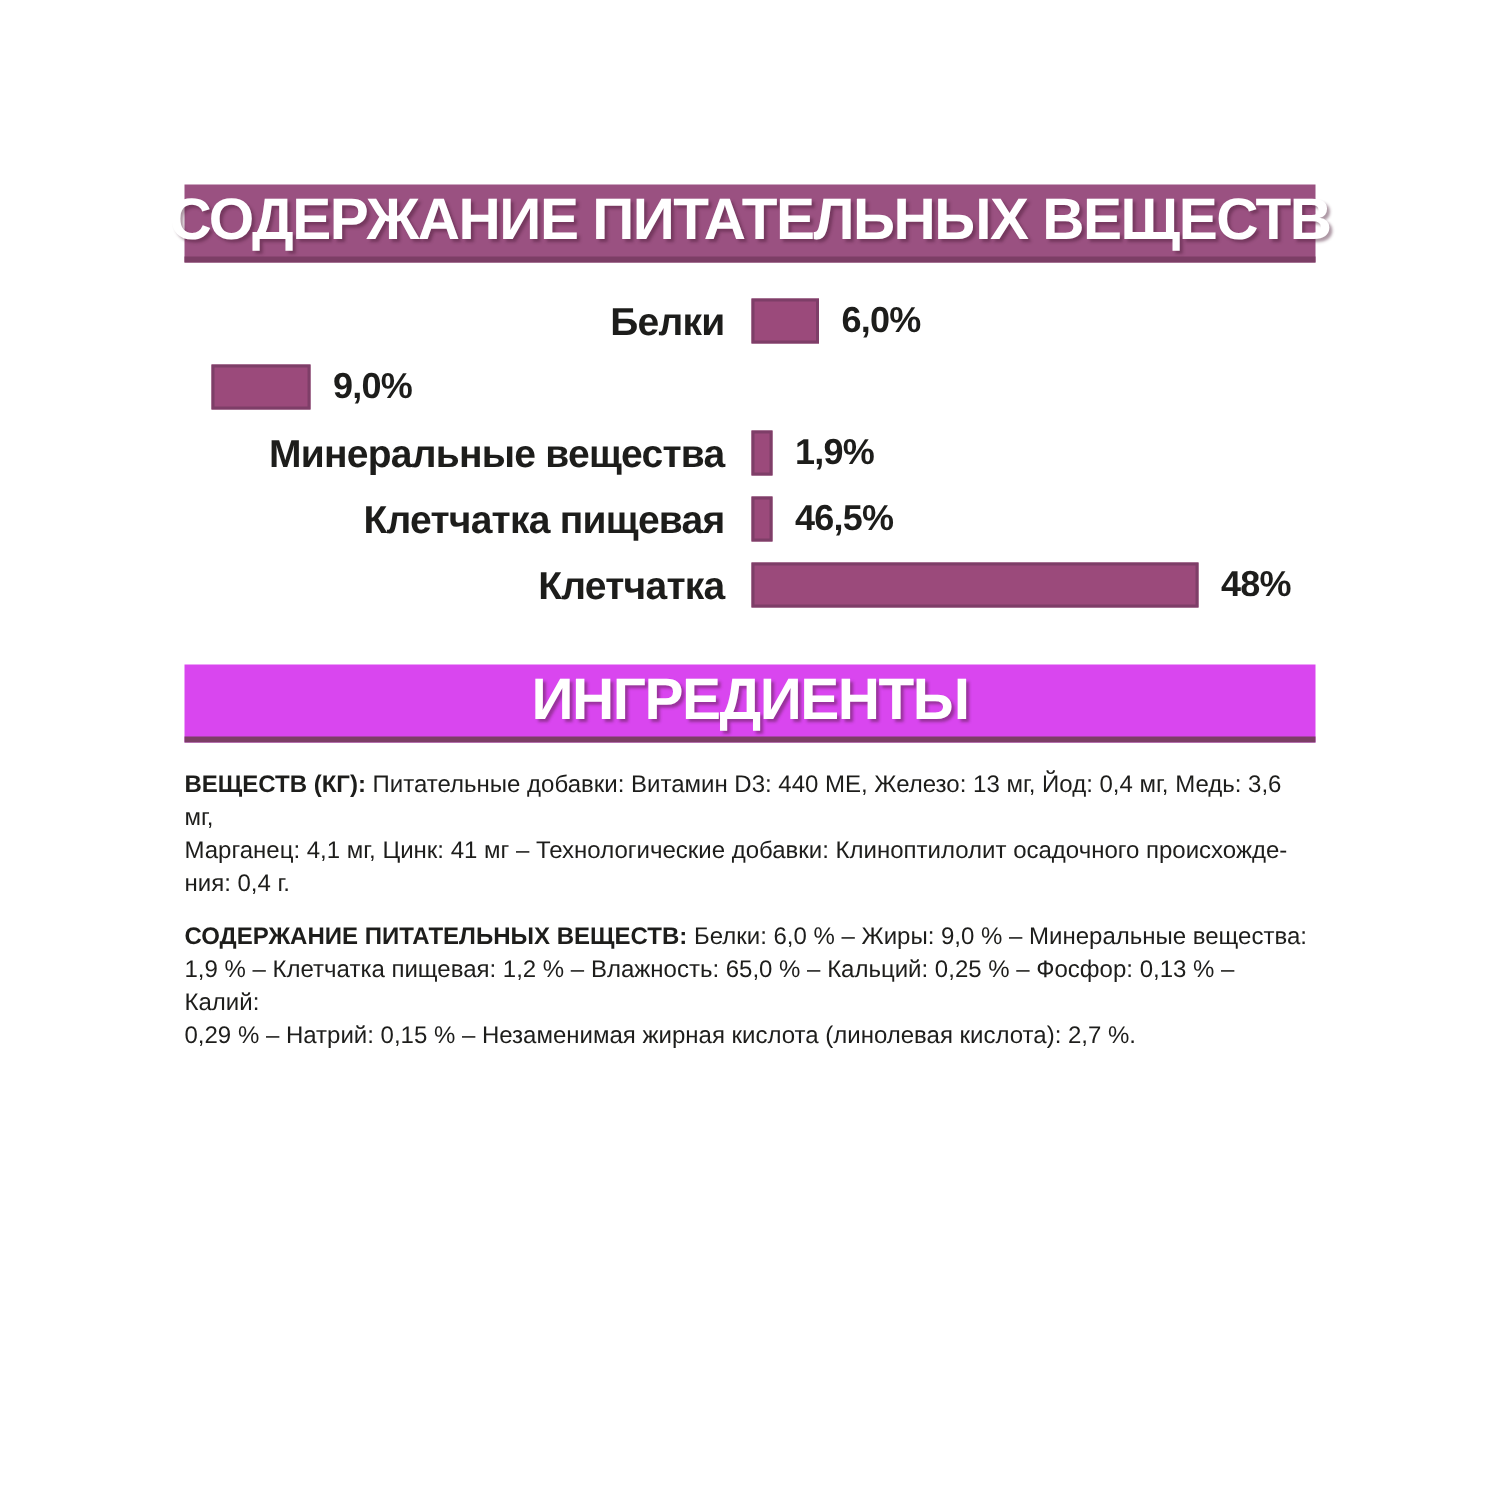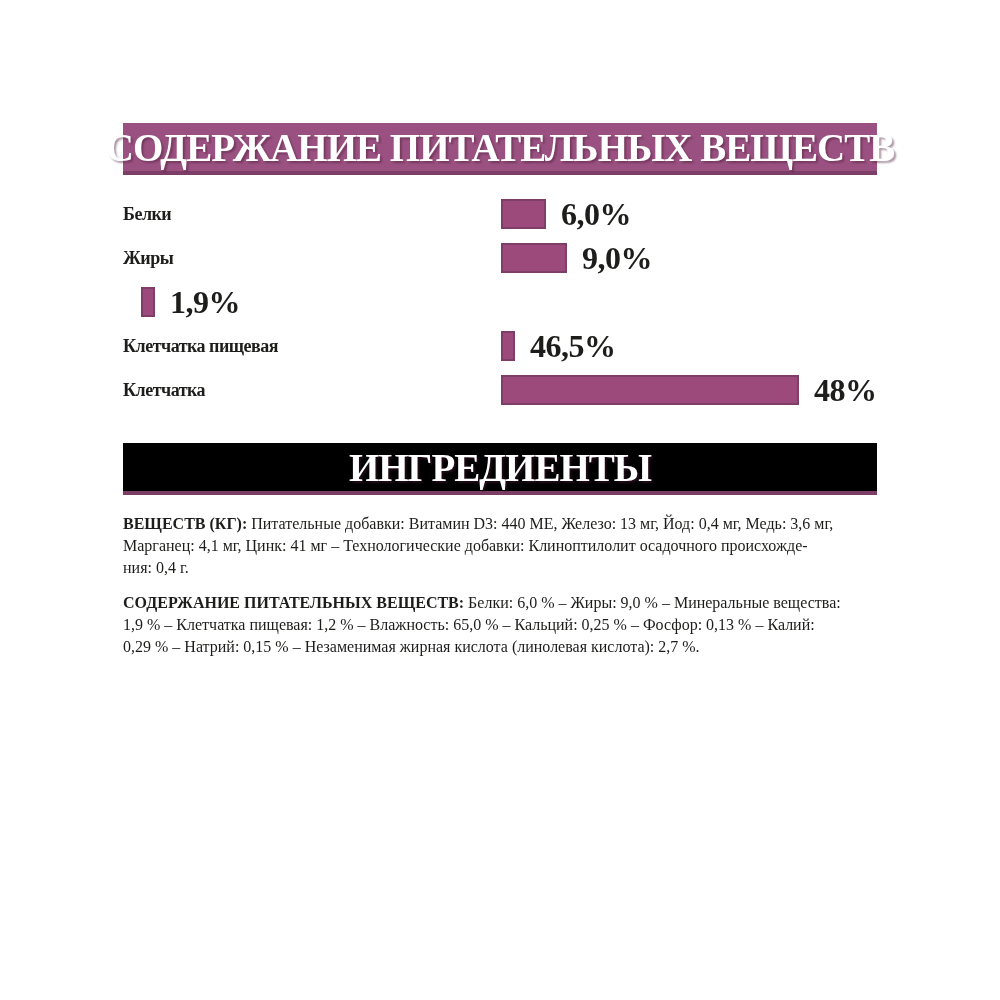--- a/index.html
+++ b/index.html
@@ -2,50 +2,50 @@
 <html lang="ru"><head>
 <meta charset="utf-8">
 <style>
   html, body { margin: 0; padding: 0; background: #ffffff; }
   body {
     width: 1000px; height: 1000px;
     font-family: "Liberation Sans", sans-serif;
     color: #1d1d1b;
     overflow: hidden;
   }
-  .page { position: relative; width: 913px; height: 1000px; background: #fff; font-family: Liberation Serif, serif; }
+  .page { position: relative; width: 913px; height: 1000px; background: #fff; }
 
   
   .banner {
     position: absolute; left: 123px; width: 754px; height: 48px;
     display: flex; align-items: center; justify-content: center;
     color: #ffffff; font-weight: bold; font-size: 39px; letter-spacing: -1px;
     text-shadow: 2px 2px 2px rgba(73, 27, 53, 0.45);
     border-bottom: 4px solid;
     box-sizing: content-box;
     white-space: nowrap;
   }
   #banner-nutrients  { top: 123px; }
   #banner-ingredients{ top: 443px; }
 
   
   .chart { position: absolute; left: 123px; top: 199px; width: 754px; }
   .chart-row { display: flex; align-items: center; height: 30px; margin-bottom: 14px; }
   .chart-label {
-    flex: none; width: 360px; 
-    font-weight: bold; font-size: 18px; letter-spacing: -0.5px;
+    flex: none; width: 360px; text-align: right;
+    font-weight: bold; font-size: 26px; letter-spacing: -0.5px;
     white-space: nowrap;
   }
   .chart-bar {
     flex: none; height: 26px; margin-left: 18px;
     border: 2px solid; box-sizing: content-box;
   }
   .chart-value {
     flex: none; margin-left: 15px;
-    font-weight: bold; font-size: 32px; letter-spacing: -0.5px;
+    font-weight: bold; font-size: 24px; letter-spacing: -0.5px;
     white-space: nowrap;
   }
 
   
   .ingredients {
     position: absolute; left: 123px; top: 513px; width: 754px;
     font-size: 16px; line-height: 22px;
   }
   .ingredients p { margin: 0 0 13px 0; white-space: pre-line; }
   .ingredients strong { font-weight: bold; }
@@ -60,44 +60,44 @@
   </div>
 
   <div class="chart">
     <div class="chart-row">
       <span class="chart-label">Белки</span>
       <span class="chart-bar" style="width: 41px; background: rgb(155, 74, 123); border-color: rgb(126, 62, 104);"></span>
       <span class="chart-value">6,0%</span>
     </div>
 
     <div class="chart-row">
-      <span class="chart-label">Жиры</span>
       <span class="chart-bar" style="width: 62px; background: rgb(155, 74, 123); border-color: rgb(126, 62, 104);"></span>
       <span class="chart-value">9,0%</span>
     </div>
 
     <div class="chart-row">
+      <span class="chart-label">Минеральные вещества</span>
       <span class="chart-bar" style="width: 10px; background: rgb(155, 74, 123); border-color: rgb(126, 62, 104);"></span>
       <span class="chart-value">1,9%</span>
     </div>
 
     <div class="chart-row">
       <span class="chart-label">Клетчатка пищевая</span>
       <span class="chart-bar" style="width: 10px; background: rgb(155, 74, 123); border-color: rgb(126, 62, 104);"></span>
       <span class="chart-value">46,5%</span>
     </div>
 
     <div class="chart-row">
       <span class="chart-label">Клетчатка</span>
       <span class="chart-bar" style="width: 294px; background: rgb(155, 74, 123); border-color: rgb(126, 62, 104);"></span>
       <span class="chart-value">48%</span>
     </div>
   </div>
 
-  <div class="banner" id="banner-ingredients" style="background: #000000; border-bottom-color: rgb(124, 62, 102); color: rgb(255, 255, 255); justify-content: center;">
+  <div class="banner" id="banner-ingredients" style="background: #d946ef; border-bottom-color: rgb(124, 62, 102); color: rgb(255, 255, 255); justify-content: center;">
     <span>ИНГРЕДИЕНТЫ</span>
   </div>
 
   <div class="ingredients">
     <p><strong>ВЕЩЕСТВ (КГ):</strong> <span>Питательные добавки: Витамин D3: 440 МЕ, Железо: 13 мг, Йод: 0,4 мг, Медь: 3,6 мг,
 Марганец: 4,1 мг, Цинк: 41 мг – Технологические добавки: Клиноптилолит осадочного происхожде-
 ния: 0,4 г.</span></p>
     <p><strong>СОДЕРЖАНИЕ ПИТАТЕЛЬНЫХ ВЕЩЕСТВ:</strong> <span>Белки: 6,0 % – Жиры: 9,0 % – Минеральные вещества:
 1,9 % – Клетчатка пищевая: 1,2 % – Влажность: 65,0 % – Кальций: 0,25 % – Фосфор: 0,13 % – Калий:
 0,29 % – Натрий: 0,15 % – Незаменимая жирная кислота (линолевая кислота): 2,7 %.</span></p>

